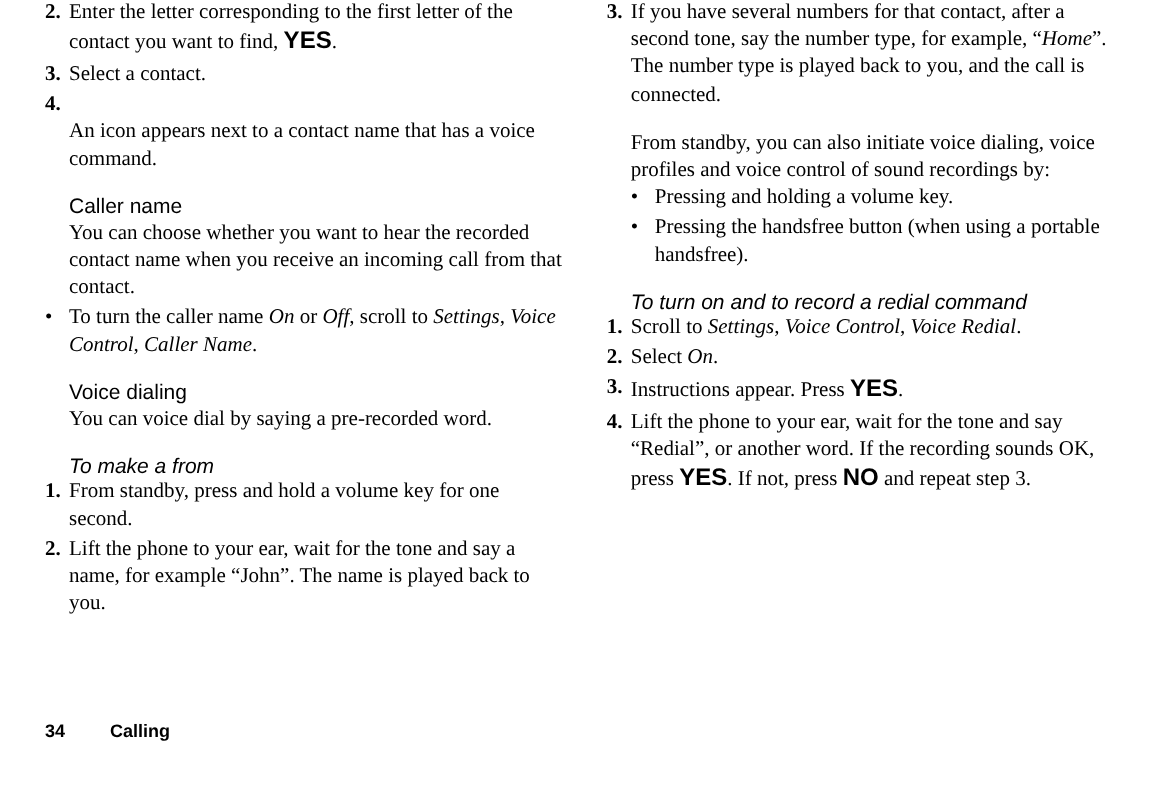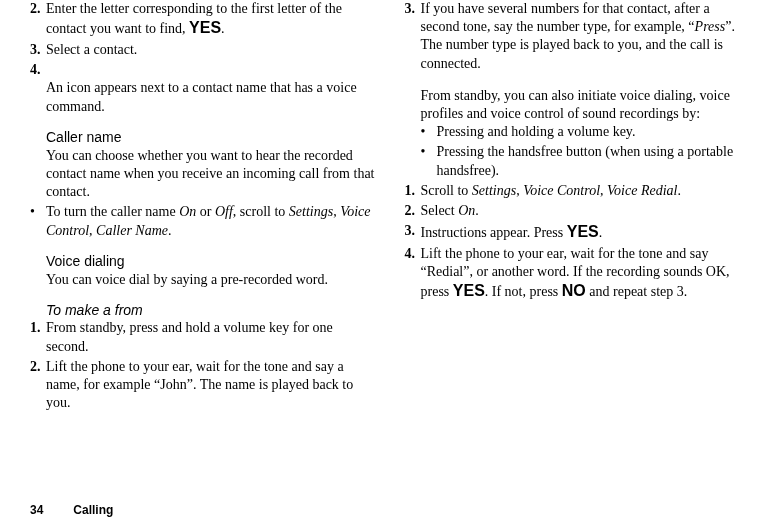--- a/index.html
+++ b/index.html
@@ -54,21 +54,21 @@
     margin-top: 12px;
   }
   .yes {
     font-family: Liberation Sans, sans-serif;
     font-weight: bold;
     font-size: 16px;
   }
   em { font-style: italic; }
   .footer {
     position: absolute;
-    bottom: 4px;
+    bottom: 27px;
     left: 30px;
     font-family: Arial, sans-serif;
     font-size: 12px;
   }
   .footer .pn { font-weight: bold; margin-right: 30px; }
   .footer .sec { font-weight: bold; }
 </style>
 </head>
 <body>
 
@@ -118,35 +118,36 @@
     <div class="num-item">
       <div class="num">2.</div>
       <div class="body-text">Lift the phone to your ear, wait for the tone and say a name, for example “John”. The name is played back to you.</div>
     </div>
   </div>
 
   <div class="col">
 
     <div class="num-item">
       <div class="num">3.</div>
-      <div class="body-text"><span>If you have several numbers for that contact, after a second tone, say the number type, for example, “</span><em>Press</em><span>”.</span><br><span>The number type is played back to you, and the call is connected.</span></div>
+      <div class="body-text"><span>If you have several numbers for that contact, after a second tone, say the number type, for example, “</span><em>Home</em><span>”.</span><br><span>The number type is played back to you, and the call is connected.</span></div>
     </div>
 
     <div style="margin-left:16px; margin-top:14px">From standby, you can also initiate voice dialing, voice profiles and voice control of sound recordings by:</div>
 
     <div class="num-item" style="margin-left:16px">
       <div class="bul">•</div>
       <div class="body-text">Pressing and holding a volume key.</div>
     </div>
     <div class="num-item" style="margin-left:16px">
       <div class="bul">•</div>
       <div class="body-text">Pressing the handsfree button (when using a portable handsfree).</div>
     </div>
 
 
+    <div class="sub-head-italic">To turn on and to record a redial command</div>
 
     <div class="num-item">
       <div class="num">1.</div>
       <div class="body-text"><span>Scroll to </span><em>Settings</em><span>, </span><em>Voice Control</em><span>, </span><em>Voice Redial</em><span>.</span></div>
     </div>
 
     <div class="num-item">
       <div class="num">2.</div>
       <div class="body-text"><span>Select </span><em>On</em><span>.</span></div>
     </div>

